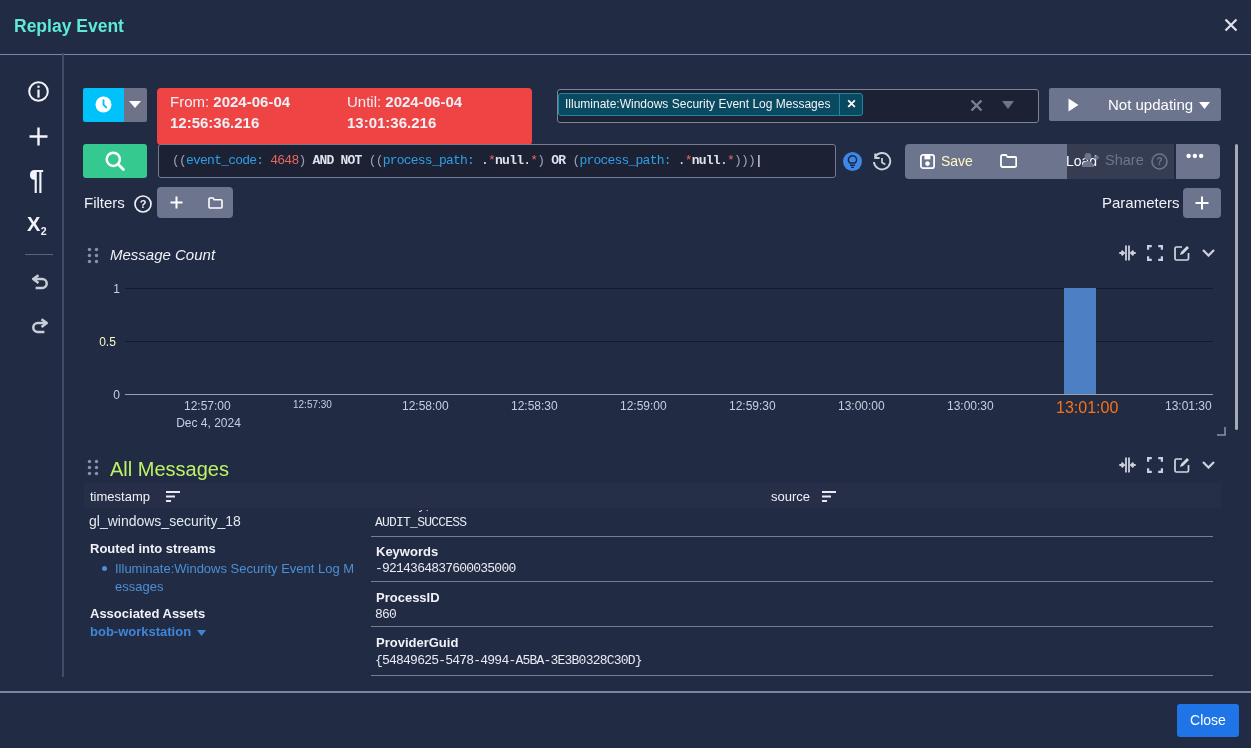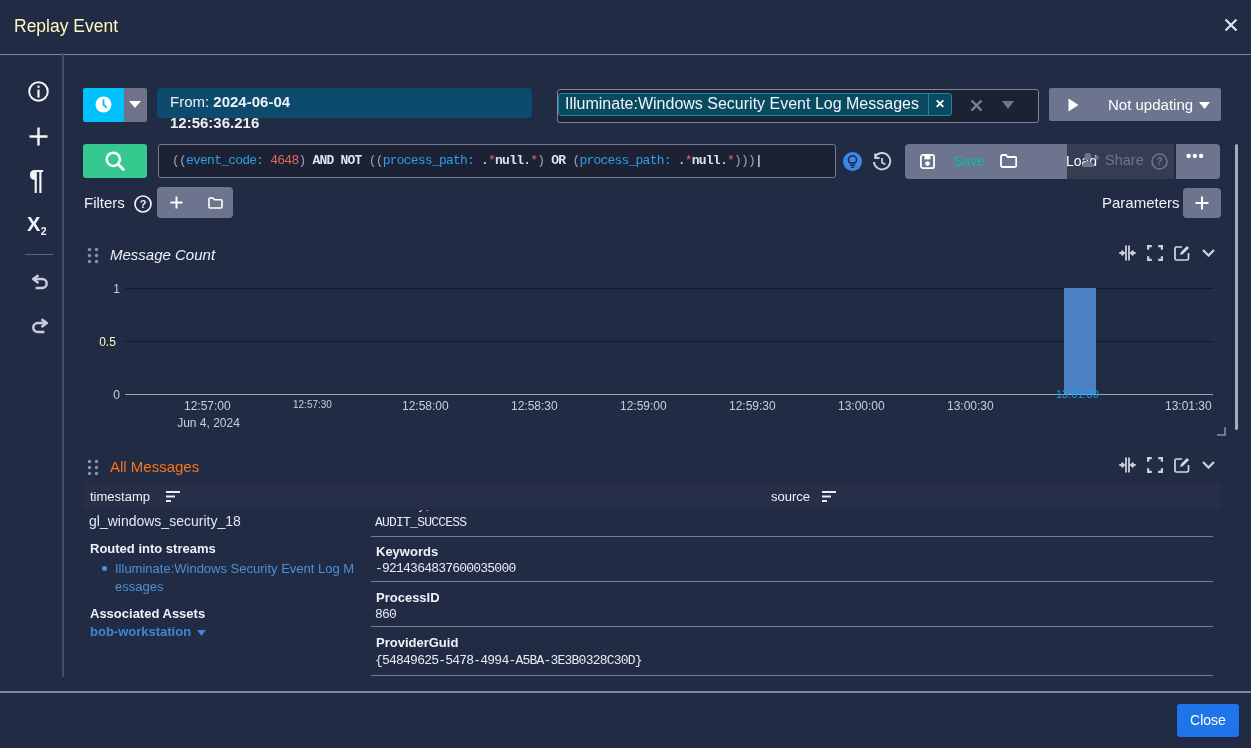--- a/index.html
+++ b/index.html
@@ -6,21 +6,21 @@
   html,body { width:1251px; height:748px; overflow:hidden; }
   body { background:#222b44; font-family:"Liberation Sans", sans-serif; color:#eef0f6; position:relative; }
   .abs { position:absolute; }
   .mono { font-family:"Liberation Mono", monospace; }
   .bold { font-weight:bold; }
   svg { display:block; }
 </style>
 </head>
 <body>
 
-<div class="abs" style="left:14px;top:16px;font-size:17.5px;font-weight:normal;color:#fef9c3;">Replay Event</div>
+<div class="abs" style="left:14px;top:16px;font-size:17.5px;font-weight:bold;color:#5eead4;">Replay Event</div>
 <div class="abs" style="left:1224px;top:18px;">
   <svg width="14" height="14" viewBox="0 0 14 14">
       <path d="M1.5 1.5 L12.5 12.5 M12.5 1.5 L1.5 12.5" stroke="#dfe3ec" stroke-width="2.2"></path>
     </svg>
 </div>
 <div class="abs" style="left:0;top:53.5px;width:1251px;height:1.5px;background:#7d84a0;"></div>
 
 <div class="abs" style="left:62px;top:53px;width:2px;height:624px;background:#434b66;"></div>
 <div id="sidebar" class="abs" style="left:0;top:53px;width:62px;height:624px;">
   <svg class="abs" style="left:28px;top:28px;" width="21" height="21" viewBox="0 0 21 21">
@@ -49,27 +49,28 @@
     <circle cx="8.5" cy="8.5" r="8" fill="#ffffff"></circle>
     <path d="M8.5 4.2 L8.5 8.7 L11.2 11.4" stroke="#00c2fa" stroke-width="1.9" fill="none" stroke-linecap="round"></path>
   </svg>
 </div>
 <div class="abs" style="left:124px;top:88px;width:23px;height:34px;background:#6e7389;border-radius:0 2px 2px 0;">
   <svg class="abs" style="left:5px;top:13px;" width="12" height="8" viewBox="0 0 12 8">
       <path d="M0 0 L12 0 L6 7 Z" fill="#ffffff"></path>
     </svg>
 </div>
 
-<div class="abs" style="left:157px;top:88px;width:375px;height:30px;background:#0c4a6e;border-radius:4px;font-size:15px;line-height:21px;">
+<div class="abs" style="left:157px;top:88px;width:375px;height:57px;background:#ef4444;border-radius:4px;font-size:15px;line-height:21px;">
   <div class="abs" style="left:13px;top:3px;">From: <b>2024-06-04</b><br><b>12:56:36.216</b></div>
+  <div class="abs" style="left:190px;top:3px;">Until: <b>2024-06-04</b><br><b>13:01:36.216</b></div>
 </div>
 
 <div class="abs" style="left:557px;top:88.5px;width:482px;height:34px;background:#1c2233;border:1.5px solid #7d8398;border-radius:3px;">
   <div class="abs" style="left:0px;top:3px;height:23.5px;border:1.5px solid #1e87a4;border-radius:3px;background:#0a4a60;display:flex;align-items:center;">
-    <span style="padding:0 9px 0 6px;font-size:16px;color:#f0f3f8;">Illuminate:Windows Security Event Log Messages</span>
+    <span style="padding:0 9px 0 6px;font-size:12px;color:#f0f3f8;">Illuminate:Windows Security Event Log Messages</span>
     <span style="display:flex;align-items:center;justify-content:center;width:23px;height:23.5px;border-left:1.5px solid #1e87a4;color:#ffffff;font-size:12px;font-weight:bold;">✕</span>
   </div>
   <svg class="abs" style="left:412px;top:9px;" width="13" height="13" viewBox="0 0 13 13">
       <path d="M1.5 1.5 L11.5 11.5 M11.5 1.5 L1.5 11.5" stroke="#7a8095" stroke-width="2.4"></path>
     </svg>
   <svg class="abs" style="left:444px;top:11.5px;" width="12" height="8" viewBox="0 0 12 8">
       <path d="M0 0 L12 0 L6 8 Z" fill="#6e758d"></path>
     </svg>
 </div>
 
@@ -104,21 +105,21 @@
 </svg>
 
 <div class="abs" style="left:905px;top:144px;width:162px;height:35px;background:#6c748e;border-radius:4px 0 0 4px;"></div>
 <div class="abs" style="left:1067px;top:144px;width:107px;height:35px;background:#363c52;"></div>
 <div class="abs" style="left:1176px;top:144px;width:44px;height:35px;background:#6c748e;border-radius:0 4px 4px 0;"></div>
 <svg class="abs" style="left:920px;top:154px;" width="15" height="15" viewBox="0 0 15 15">
   <rect x="0.9" y="0.9" width="13.2" height="13.2" rx="2.2" fill="none" stroke="#fff" stroke-width="1.8"></rect>
   <rect x="4.4" y="1.2" width="6" height="4.2" fill="#fff"></rect>
   <circle cx="7.5" cy="9.6" r="2.3" fill="#fff"></circle>
 </svg>
-<div class="abs" style="left:941px;top:153px;font-size:14px;color:#14b8a6;margin-left:12px;">Save</div>
+<div class="abs" style="left:941px;top:153px;font-size:14px;color:#fef9c3;">Save</div>
 <svg class="abs" style="left:1000px;top:154px;" width="17" height="14" viewBox="0 0 17 14">
   <path d="M1 2.5 a1.5 1.5 0 0 1 1.5-1.5 H6 l1.5 2 H15 a1.2 1.2 0 0 1 1.2 1.2 V11.5 A1.5 1.5 0 0 1 14.7 13 H2.5 A1.5 1.5 0 0 1 1 11.5 Z" fill="none" stroke="#fff" stroke-width="1.8"></path>
 </svg>
 <div class="abs" style="left:1020px;top:153px;font-size:14px;color:#fff;margin-left:46px;">Load</div>
 <svg class="abs" style="left:1081px;top:152px;" width="20" height="16" viewBox="0 0 20 16">
   <circle cx="7" cy="4.5" r="3.4" fill="#6c7590"></circle>
   <path d="M1 15 a6 6 0 0 1 12 0 Z" fill="#6c7590"></path>
   <path d="M15.5 3 v5 M13 5.5 h5" stroke="#6c7590" stroke-width="1.8"></path>
 </svg>
 <div class="abs" style="left:1105px;top:152px;font-size:14.5px;color:#6c7590;">Share</div>
@@ -189,41 +190,41 @@
   <div class="abs" style="left:1064px;top:288px;width:32px;height:106px;background:#4b80c4;"></div>
 
   <div class="abs" style="left:184px;top:399px;font-size:12px;color:#c8cede;">12:57:00</div>
   <div class="abs" style="left:293px;top:399px;font-size:10px;color:#c8cede;">12:57:30</div>
   <div class="abs" style="left:402px;top:399px;font-size:12px;color:#c8cede;">12:58:00</div>
   <div class="abs" style="left:511px;top:399px;font-size:12px;color:#c8cede;">12:58:30</div>
   <div class="abs" style="left:620px;top:399px;font-size:12px;color:#c8cede;">12:59:00</div>
   <div class="abs" style="left:729px;top:399px;font-size:12px;color:#c8cede;">12:59:30</div>
   <div class="abs" style="left:838px;top:399px;font-size:12px;color:#c8cede;">13:00:00</div>
   <div class="abs" style="left:947px;top:399px;font-size:12px;color:#c8cede;">13:00:30</div>
-  <div class="abs" style="left:1056px;top:388px;font-size:11px;color:#0ea5e9;">13:01:00</div>
+  <div class="abs" style="left:1056px;top:399px;font-size:16px;color:#f97316;">13:01:00</div>
   <div class="abs" style="left:1165px;top:399px;font-size:12px;color:#c8cede;">13:01:30</div>
-  <div class="abs" style="left:176px;top:416px;width:65px;text-align:center;font-size:12px;color:#c8cede;">Jun 4, 2024</div>
+  <div class="abs" style="left:176px;top:416px;width:65px;text-align:center;font-size:12px;color:#c8cede;">Dec 4, 2024</div>
 
   <svg class="abs" style="left:1216px;top:426px;" width="10" height="10" viewBox="0 0 10 10">
     <path d="M1 9 H9 V1" fill="none" stroke="#8b92a6" stroke-width="1.5"></path>
   </svg>
 </div>
 
 <div id="messages-widget">
   <svg class="abs" style="left:87px;top:459px;" width="12" height="17" viewBox="0 0 12 17">
     <g fill="#8b92a6">
         <circle cx="2.5" cy="2.5" r="1.7"></circle>
         <circle cx="9.5" cy="2.5" r="1.7"></circle>
         <circle cx="2.5" cy="8.5" r="1.7"></circle>
         <circle cx="9.5" cy="8.5" r="1.7"></circle>
         <circle cx="2.5" cy="14.5" r="1.7"></circle>
         <circle cx="9.5" cy="14.5" r="1.7"></circle>
       </g>
   </svg>
-  <div class="abs" style="left:110px;top:458px;font-size:15px;color:#f97316;">All Messages</div>
+  <div class="abs" style="left:110px;top:458px;font-size:20px;color:#bef264;">All Messages</div>
   <svg class="abs" style="left:1119px;top:457px;" width="17" height="16" viewBox="0 0 16.4 16">
     <path d="M6.7 0.5 V15.5 M9.7 0.5 V15.5" stroke="#ccd0dc" stroke-width="1.8"></path>
     <path d="M0 8 H4.2 M2.2 5.6 L4.8 8 L2.2 10.4" stroke="#ccd0dc" stroke-width="1.9" fill="none"></path>
     <path d="M16.4 8 H12.2 M14.2 5.6 L11.6 8 L14.2 10.4" stroke="#ccd0dc" stroke-width="1.9" fill="none"></path>
   </svg>
   <svg class="abs" style="left:1147px;top:457px;" width="16" height="16" viewBox="0 0 16 16">
     <path d="M1.1 4.8 V1.1 H4.8 M11.2 1.1 H14.9 V4.8 M14.9 11.2 V14.9 H11.2 M4.8 14.9 H1.1 V11.2" fill="none" stroke="#ccd0dc" stroke-width="2.2"></path>
   </svg>
   <svg class="abs" style="left:1174px;top:457px;" width="16" height="16" viewBox="0 0 16 16">
     <path d="M14.5 8 V13.5 a1.5 1.5 0 0 1-1.5 1.5 H2.5 A1.5 1.5 0 0 1 1 13.5 V3.5 A1.5 1.5 0 0 1 2.5 2 H8" fill="none" stroke="#d4d8e2" stroke-width="1.7"></path>

